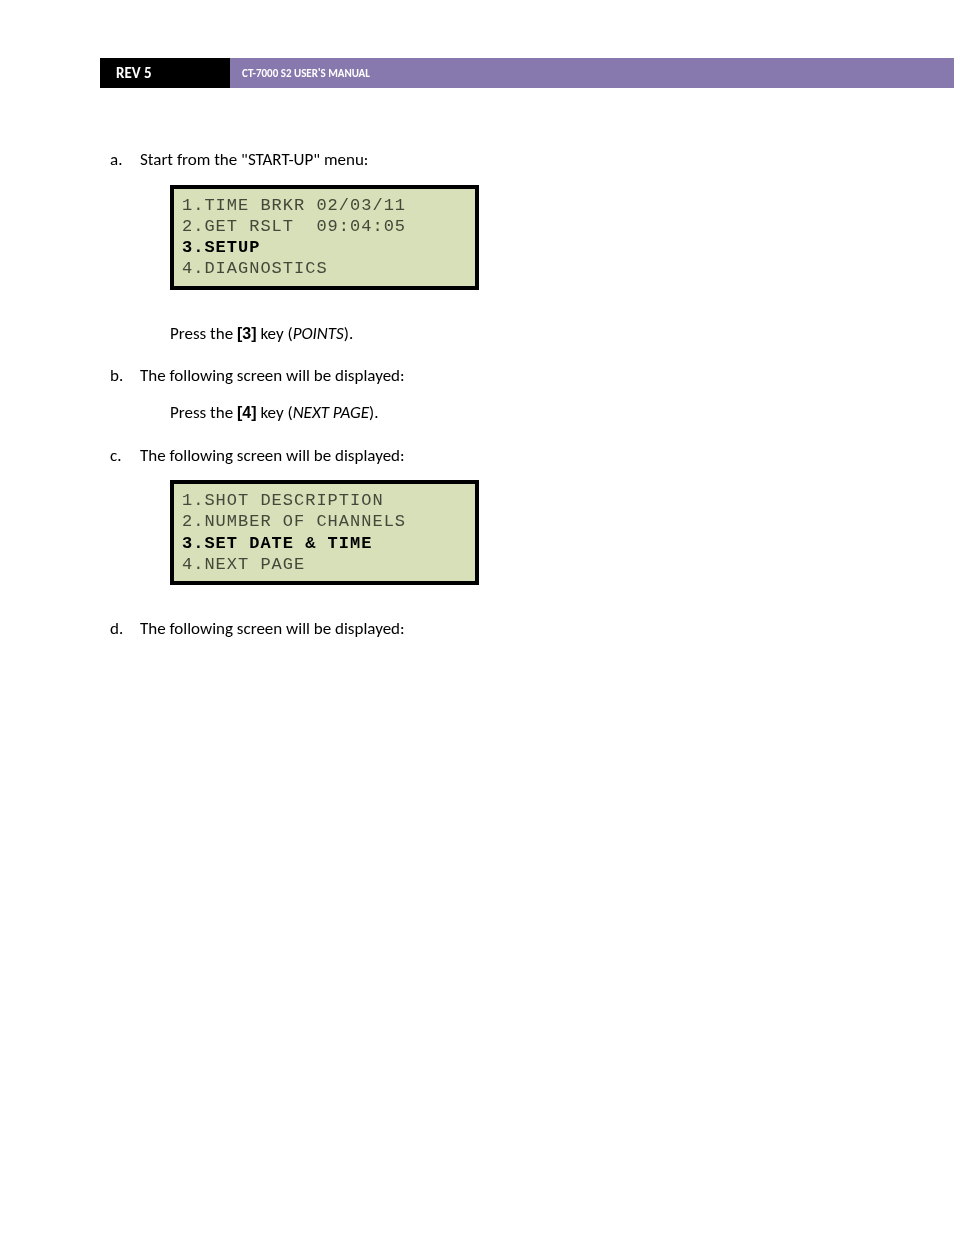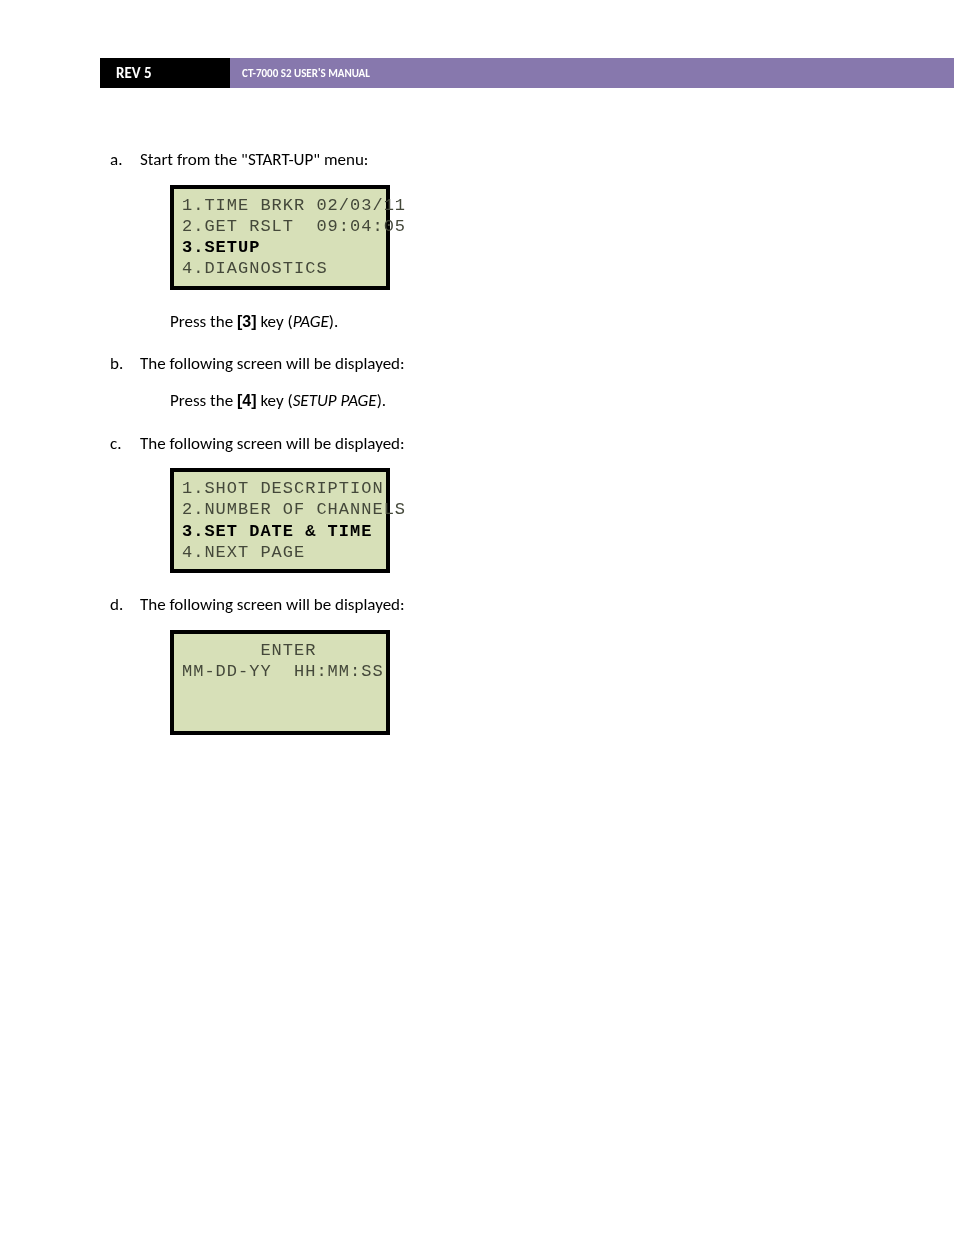--- a/index.html
+++ b/index.html
@@ -55,22 +55,22 @@
     margin-bottom: 12px;
   }
   .step-letter {
     width: 30px;
     flex-shrink: 0;
   }
   .step-body {
     flex: 1;
   }
   .lcd {
-    margin: 6px 0 20px 60px;
-    width: 220px;
+    margin: 6px 0 32px 60px;
+    width: 309px;
     border: 4px solid #000;
     background: #d7e0b8;
     padding: 6px 8px;
     font-family: "OCR A Extended", "Courier New", monospace;
     font-size: 17px;
     line-height: 1.25;
     letter-spacing: 1px;
     white-space: pre;
     color: #44483a;
     box-sizing: border-box;
@@ -107,44 +107,40 @@
 
     <div class="step-row">
       <div class="step-letter">a.</div>
       <div class="step-body">Start from the "START-UP" menu:</div>
     </div>
     <div class="lcd"><span>1.TIME BRKR 02/03/11</span>
 <span>2.GET RSLT  09:04:05</span>
 <span class="bold">3.SETUP</span>
 <span>4.DIAGNOSTICS</span></div>
     <div class="instruction">
-      <span>Press the </span><span class="keycap">[3]</span><span> key (</span><span class="italic">PAGE</span><span>).</span>
+      <span>Press the </span><span class="keycap">[3]</span><span> key (</span><span class="italic">POINTS</span><span>).</span>
     </div>
 
     <div class="step-row">
       <div class="step-letter">b.</div>
       <div class="step-body">The following screen will be displayed:</div>
     </div>
     <div class="instruction">
-      <span>Press the </span><span class="keycap">[4]</span><span> key (</span><span class="italic">SETUP PAGE</span><span>).</span>
+      <span>Press the </span><span class="keycap">[4]</span><span> key (</span><span class="italic">NEXT PAGE</span><span>).</span>
     </div>
 
     <div class="step-row">
       <div class="step-letter">c.</div>
       <div class="step-body">The following screen will be displayed:</div>
     </div>
     <div class="lcd"><span>1.SHOT DESCRIPTION</span>
 <span>2.NUMBER OF CHANNELS</span>
 <span class="bold">3.SET DATE &amp; TIME</span>
 <span>4.NEXT PAGE</span></div>
 
     <div class="step-row">
       <div class="step-letter">d.</div>
       <div class="step-body">The following screen will be displayed:</div>
     </div>
-    <div class="lcd"><span>       ENTER</span>
-<span>MM-DD-YY  HH:MM:SS</span>
-<span> </span>
-<span> </span></div>
 
   </div>
 
 </div>
 
 </body></html>

